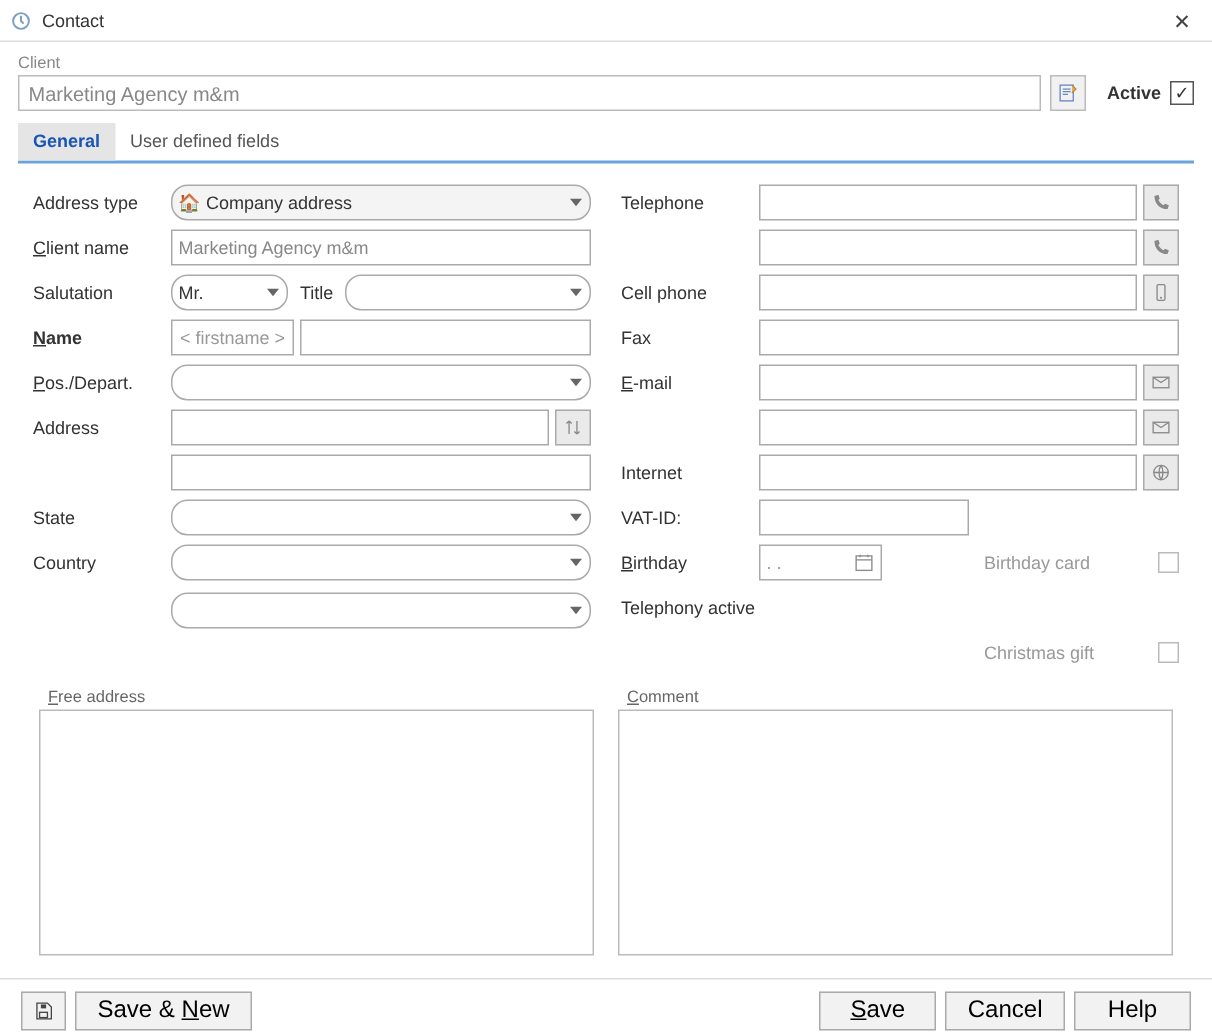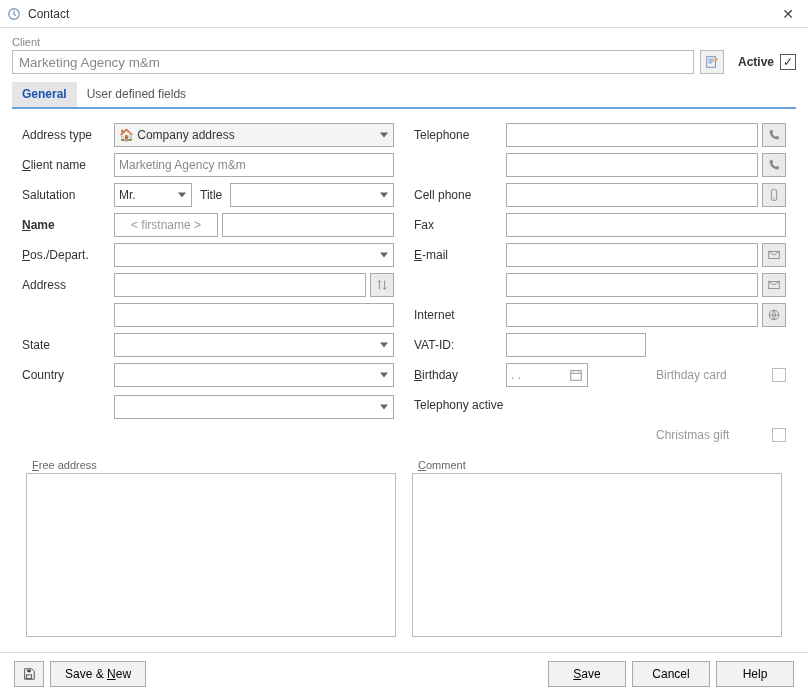--- a/index.html
+++ b/index.html
@@ -30,39 +30,39 @@
 .row { display: flex; align-items: center; margin-bottom: 6px; min-height: 24px; }
 .row .flabel { width: 92px; font-size: 12px; color: #333; }
 .row .flabel.bold { font-weight: 600; }
 .row .fields { flex: 1; display: flex; gap: 4px; align-items: center; }
 
 .input, .select { height: 24px; border: 1px solid #aaa; background: #fff; padding: 0 4px; font-size: 12px; font-family: inherit; color: #333; }
 .input::placeholder { color: #999; }
 .select { background: #f4f4f4; appearance: none; padding-right: 18px; position: relative; }
 .select-wrap { position: relative; }
 .select-wrap::after { content: ""; position: absolute; right: 6px; top: 50%; width: 0; height: 0; border-left: 4px solid transparent; border-right: 4px solid transparent; border-top: 5px solid #666; transform: translateY(-50%); pointer-events: none; }
-.select-wrap .select { width: 100%; }
+.select-wrap .select { width: 100%; border-radius: 11px; }
 .select-wrap.plain .select { background: #fff; }
 
 .icon-suffix { width: 24px; height: 24px; border: 1px solid #aaa; background: #eaeaea; display: flex; align-items: center; justify-content: center; cursor: pointer; flex-shrink: 0; }
 
 .date-input { width: 82px; height: 24px; border: 1px solid #aaa; display: flex; align-items: center; padding: 0 4px; gap: 4px; background: #fff; }
 .date-input .dots { flex: 1; color: #999; }
 
 .check-row { display: flex; align-items: center; gap: 8px; color: #999; min-height: 20px; }
 .check-row .cb { width: 14px; height: 14px; border: 1px solid #bbb; background: #fff; }
 
 .textareas { display: flex; gap: 16px; padding: 0 14px 8px 14px; }
 .ta-group { flex: 1; }
 .fieldset-label { font-size: 11px; color: #666; margin-bottom: 2px; display: block; padding-left: 6px; }
 .textarea { width: 100%; height: 164px; border: 1px solid #bbb; resize: none; padding: 4px; font-family: inherit; font-size: 12px; overflow-y: scroll; }
 
 .bottom-bar { display: flex; align-items: center; padding: 8px 14px 10px 14px; border-top: 1px solid #ddd; gap: 6px; margin-top: 4px; }
 .bottom-bar .spacer { flex: 1; }
-.btn { height: 26px; min-width: 78px; border: 1px solid #aaa; background: #f2f2f2; padding: 0 14px; cursor: pointer; font-size: 12px; font-family: inherit; white-space: nowrap; }
+.btn { height: 26px; min-width: 78px; border: 1px solid #aaa; background: #f2f2f2; padding: 0 14px; cursor: pointer; font-size: 16px; font-family: inherit; white-space: nowrap; }
 .btn.icon-only { min-width: 30px; width: 30px; padding: 0; display: flex; align-items: center; justify-content: center; }
 .u { text-decoration: underline; }
 
 svg { width: 14px; height: 14px; }
 </style>
 </head>
 <body>
 
 <div class="titlebar">
   <span class="icon">
@@ -123,21 +123,21 @@
         <div class="fields">
           <div class="select-wrap plain" style="width:78px"><select class="select" style="background:#fff"><option>Mr.</option></select></div>
           <span style="margin:0 4px">Title</span>
           <div class="select-wrap plain" style="flex:1"><select class="select" style="background:#fff"><option></option></select></div>
         </div>
       </div>
 
       <div class="row">
         <span class="flabel bold"><span class="u">N</span>ame</span>
         <div class="fields">
-          <input class="input" style="width: 104px; color: rgb(153, 153, 153); text-align: center;" placeholder="&lt; firstname &gt;">
+          <input class="input" style="width: 82px; color: rgb(153, 153, 153); text-align: center;" placeholder="&lt; firstname &gt;">
           <input class="input" style="flex: 1 1 0%;">
         </div>
       </div>
 
       <div class="row">
         <span class="flabel"><span class="u">P</span>os./Depart.</span>
         <div class="fields">
             <div class="select-wrap plain" style="flex:1"><select class="select" style="background:#fff"><option></option></select></div>
           </div>
       </div>

